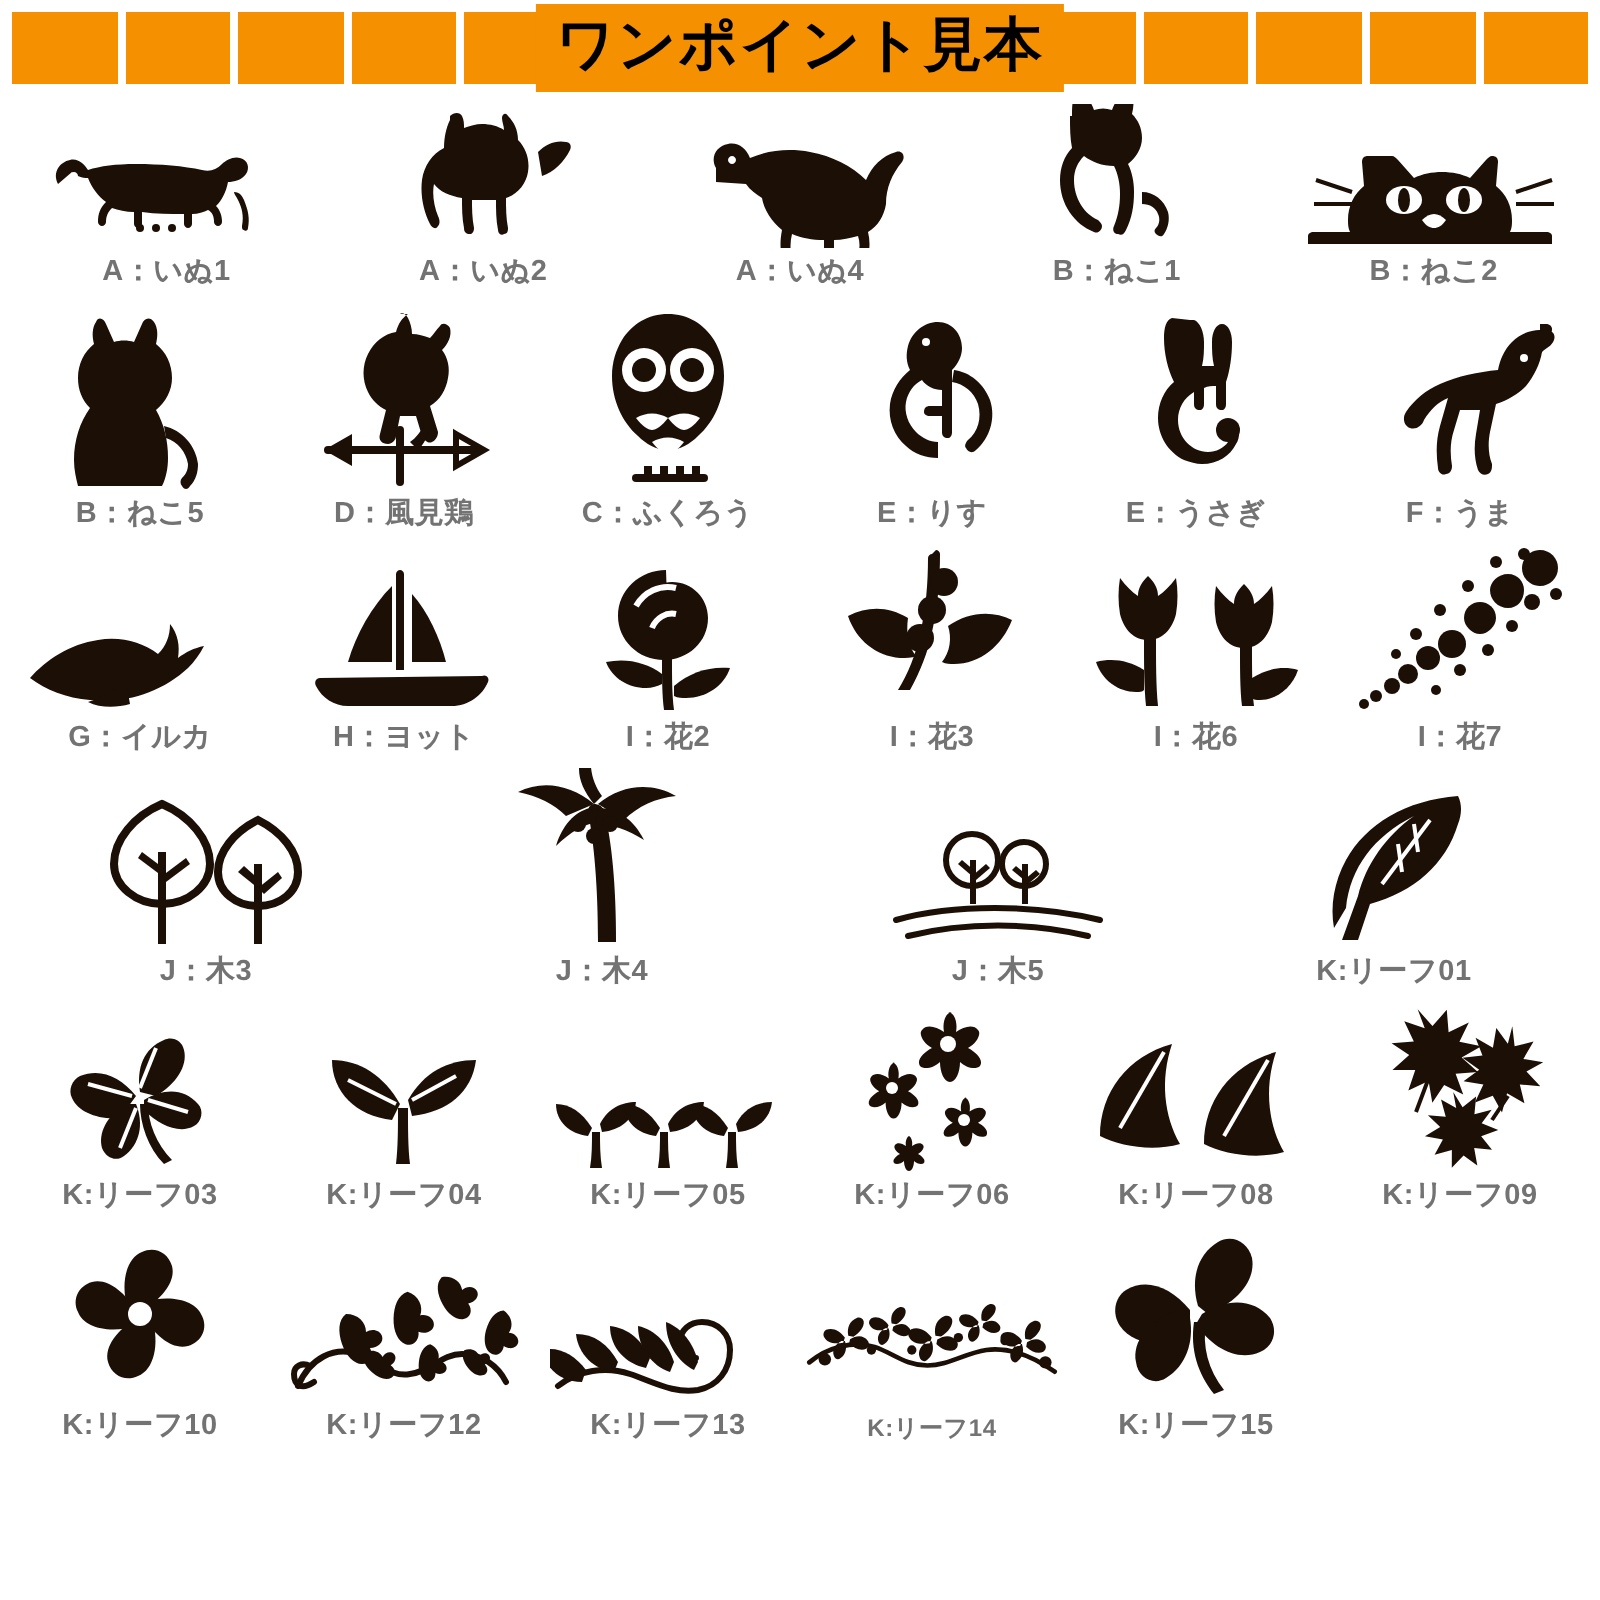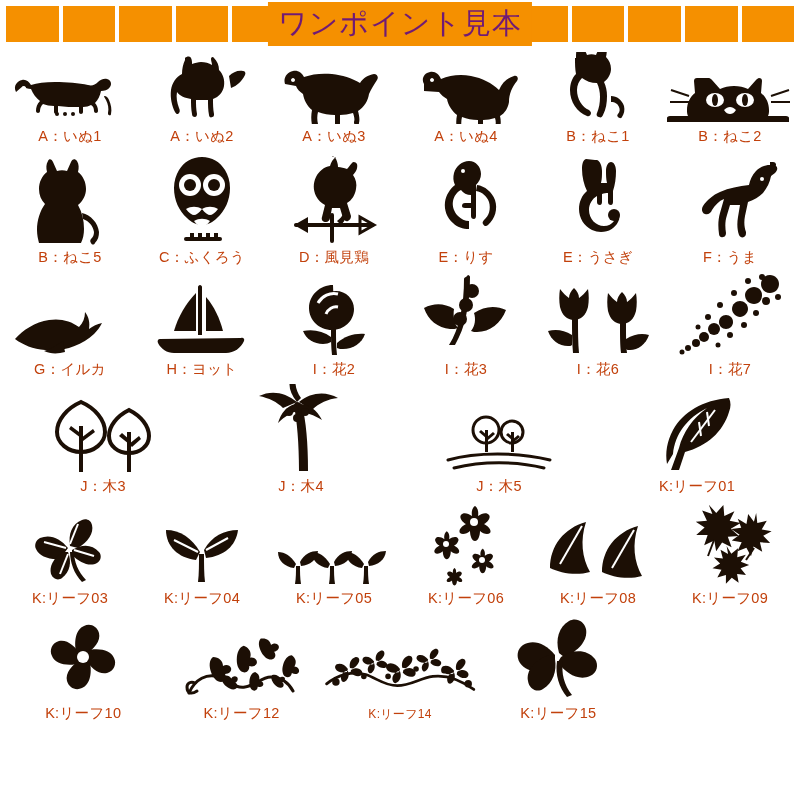--- a/index.html
+++ b/index.html
@@ -52,23 +52,23 @@
     left: 50%;
     transform: translateX(-50%);
     background: #f59000;
     padding: 4px 10px 6px 10px;
     height: 44px;
     display: flex;
     align-items: center;
     box-sizing: border-box;
   }
   .header-title {
-    color: #701a75;
+    color: #000000;
     font-size: 29px;
-    font-weight: normal;
+    font-weight: bold;
     letter-spacing: 1px;
     line-height: 1;
     white-space: nowrap;
   }
 
   
   .grid {
     padding: 4px 4px 0 4px;
     box-sizing: border-box;
   }
@@ -89,27 +89,28 @@
 
   .art {
     display: flex;
     align-items: flex-end;
     justify-content: center;
     width: 100%;
   }
   .art svg { display: block; }
 
   .label {
-    color: #c2410c;
+    color: #737373;
     font-size: 14.5px;
     line-height: 1;
     margin-top: 5px;
     margin-bottom: 7px;
     white-space: nowrap;
     letter-spacing: 0.3px;
+    font-weight: bold;
   }
   .label.small { font-size: 12px; }
 
   .sep {
     width: 100%;
     height: 0;
   }
 </style>
 </head>
 <body>
@@ -165,31 +166,20 @@
           <svg width="90" height="72" viewBox="0 0 90 72">
             <g fill="#1c0f05">
               <path d="M28 8c-2 4-3 9-3 14-6 3-10 9-11 16-1 8 1 16 4 22 1 2 3 3 4 1 1-1 1-3 0-5-2-5-3-11-2-16 3 4 8 6 14 7 0 5 0 10 1 15 0 2 1 3 3 3 1 0 2-1 2-3-1-5-1-10-1-14l12 0c0 5 0 10 1 15 0 2 2 3 3 2 2 0 2-2 2-3-1-5-1-10-1-15 6-2 10-7 11-13 1-6-1-12-5-16 0-5-2-9-5-12-1-2-3-1-3 1 0 2 1 4 1 6-3-2-7-3-11-3-3 0-6 1-9 2 0-2 0-4-1-6-1-2-4-2-6 0z"></path>
               <path d="M72 24c4-4 9-6 14-5 2 0 3 2 2 4-3 6-8 11-14 13l-2-12z"></path>
             </g>
           </svg>
         </div>
         <div class="label">A：いぬ2</div>
       </div>
 
-      <div class="cell">
-        <div class="art">
-          <svg width="110" height="66" viewBox="0 0 110 66">
-            <g fill="#1c0f05">
-              <path d="M6 26c-2-6 2-12 8-13 5-1 9 2 11 6 8-3 18-4 28-3 10 1 20 4 28 9 3-5 8-8 14-9 3 0 5 3 3 6-3 5-6 9-8 14-1 7-5 13-11 17 1 4 2 8 1 12 0 2-2 3-3 2-2 0-2-2-2-3 1-3 0-6-1-9-4 1-9 2-13 2l0 8c0 2-1 3-3 3-1 0-2-1-2-3l0-8c-6 0-12-1-17-3-1 4-1 8 0 12 0 2-1 3-3 3-1 0-2-1-3-2-1-5-1-10 0-15-5-4-8-10-9-16-3-2-6-5-7-8l-11-2z"></path>
-              <path d="M14 20c1 0 2 1 2 2s-1 2-2 2-2-1-2-2 1-2 2-2z" fill="#ffffff"></path>
-            </g>
-          </svg>
-        </div>
-        <div class="label">A：いぬ3</div>
-      </div>
 
       <div class="cell">
         <div class="art">
           <svg width="104" height="64" viewBox="0 0 104 64">
             <g fill="#1c0f05">
               <path d="M10 24c-3-5 0-11 6-12 5-1 9 2 11 7 9-4 20-5 30-3 11 2 21 7 28 14 3-7 8-12 15-14 3-1 5 2 3 5-5 6-8 13-8 21-1 6-4 11-9 14 1 4 1 8 0 12 0 2-2 3-3 2-2 0-2-2-2-3 1-3 1-6 0-9-4 1-8 2-12 2l0 8c0 2-1 3-3 3-1 0-2-1-2-3l0-8c-6 0-11-1-16-3-1 4-1 8 0 12 0 2-1 3-3 3-2-1-2-2-2-3-1-5-1-9 0-14-5-4-9-10-10-16-3-2-6-4-8-7l-15-1z"></path>
               <path d="M18 18c1 0 2 1 2 2s-1 2-2 2-2-1-2-2 1-2 2-2z" fill="#ffffff"></path>
             </g>
           </svg>
         </div>
@@ -245,20 +235,39 @@
               <path d="M22 10c-2 3-2 7-1 11-5 4-8 10-8 17 0 6 2 11 6 15-5 7-8 16-8 26 0 5 1 9 2 13l42 0c2-4 3-9 3-14 0-9-2-17-6-24 5-4 8-10 8-16 0-7-3-13-8-17 1-4 1-8-1-11-2-3-5-2-6 1l-4 9c-3-1-7-1-10 0l-4-9c-1-3-4-4-5-1z"></path>
               <path d="M56 62c9 2 16 10 17 19 0 4-1 8-4 11-1 2-3 2-4 0-1-1-1-3 0-4 2-2 3-4 3-7-1-6-5-11-11-13l-1-6z"></path>
             </g>
           </svg>
         </div>
         <div class="label">B：ねこ5</div>
       </div>
 
       <div class="cell">
         <div class="art">
+          <svg width="100" height="92" viewBox="0 0 100 92">
+            <g fill="#1c0f05">
+              <path d="M52 4c-3 2-5 5-6 9-6 1-11 5-14 11-3 6-3 13 0 19 2 4 5 7 9 9l-3 12c-1 3 1 5 4 5 2 0 4-2 4-4l2-10 8 0 3 10c1 2 3 4 5 3 2-1 3-3 3-5l-4-13c5-3 8-8 9-14 1-5 0-10-3-14 3-3 5-7 4-11-1-2-4-3-5-1-2 2-3 4-5 6-3-1-6-2-9-2 0-3-1-6-2-8-1-2-3-3-4-2z"></path>
+              <path d="M60 60c2 0 3 2 2 4-1 3-3 6-5 8l-4-4c3-2 5-5 7-8z"></path>
+            </g>
+            <g fill="#1c0f05">
+              <rect x="10" y="70" width="80" height="4" rx="2"></rect>
+              <path d="M10 72l14-8 0 16z"></path>
+              <path d="M90 72l-14-8 0 16z" fill="none"></path>
+              <path d="M76 64l14 8-14 8z" fill="none" stroke="#1c0f05" stroke-width="3"></path>
+              <rect x="46" y="60" width="4" height="30" rx="2"></rect>
+            </g>
+          </svg>
+        </div>
+        <div class="label">D：風見鶏</div>
+      </div>
+
+      <div class="cell">
+        <div class="art">
           <svg width="80" height="92" viewBox="0 0 80 92">
             <g fill="#1c0f05">
               <path d="M40 4c-10 0-18 5-23 13-3 5-5 11-5 18 0 12 5 23 13 30 4 4 9 7 15 7s11-3 15-7c8-7 13-18 13-30 0-7-2-13-5-18-5-8-13-13-23-13z"></path>
             </g>
             <g fill="#ffffff">
               <circle cx="28" cy="32" r="11"></circle>
               <circle cx="52" cy="32" r="11"></circle>
             </g>
             <g fill="#1c0f05">
               <circle cx="28" cy="32" r="6"></circle>
@@ -273,39 +282,20 @@
             <g fill="#1c0f05">
               <path d="M28 86l0-6 4 0 0 6z"></path>
                 <path d="M36 86l0-6 4 0 0 6z"></path>
               <path d="M44 86l0-6 4 0 0 6z"></path>
                 <path d="M52 86l0-6 4 0 0 6z"></path>
               <rect x="22" y="84" width="38" height="4" rx="2"></rect>
             </g>
           </svg>
         </div>
         <div class="label">C：ふくろう</div>
-      </div>
-
-      <div class="cell">
-        <div class="art">
-          <svg width="100" height="92" viewBox="0 0 100 92">
-            <g fill="#1c0f05">
-              <path d="M52 4c-3 2-5 5-6 9-6 1-11 5-14 11-3 6-3 13 0 19 2 4 5 7 9 9l-3 12c-1 3 1 5 4 5 2 0 4-2 4-4l2-10 8 0 3 10c1 2 3 4 5 3 2-1 3-3 3-5l-4-13c5-3 8-8 9-14 1-5 0-10-3-14 3-3 5-7 4-11-1-2-4-3-5-1-2 2-3 4-5 6-3-1-6-2-9-2 0-3-1-6-2-8-1-2-3-3-4-2z"></path>
-              <path d="M60 60c2 0 3 2 2 4-1 3-3 6-5 8l-4-4c3-2 5-5 7-8z"></path>
-            </g>
-            <g fill="#1c0f05">
-              <rect x="10" y="70" width="80" height="4" rx="2"></rect>
-              <path d="M10 72l14-8 0 16z"></path>
-              <path d="M90 72l-14-8 0 16z" fill="none"></path>
-              <path d="M76 64l14 8-14 8z" fill="none" stroke="#1c0f05" stroke-width="3"></path>
-              <rect x="46" y="60" width="4" height="30" rx="2"></rect>
-            </g>
-          </svg>
-        </div>
-        <div class="label">D：風見鶏</div>
       </div>
 
       <div class="cell">
         <div class="art">
           <svg width="66" height="90" viewBox="0 0 66 90">
             <g fill="#1c0f05">
               <path d="M36 6c-7 0-13 5-15 12-1 4-1 8 1 12-5 4-9 10-10 17-1 8 2 16 8 21 4 4 10 6 16 6l0-8c-4 0-8-2-11-5-4-4-6-10-5-15 1-5 4-9 8-11 2 3 6 5 10 5l0 8-6 0c-2 0-3 1-3 3 0 1 1 2 3 2l6 0 0 8c0 2 1 3 3 3 1 0 2-1 2-3l0-31c3-3 5-7 5-11 0-7-5-13-12-13z"></path>
               <path d="M44 30c8 1 15 7 18 15 3 9 0 19-7 25-2 2-4 1-5-1-1-1 0-3 1-4 5-4 7-11 5-18-2-6-7-10-13-11l1-6z"></path>
               <circle cx="30" cy="16" r="2" fill="#ffffff"></circle>
             </g>
@@ -705,20 +695,37 @@
                 </g>
               <g transform="translate(92,64) rotate(-20) scale(0.6)">
                   <path d="M0 -14c6 0 10 4 10 9 3-2 7-1 8 2 1 3-2 6-6 6 2 4 0 8-4 8-4 0-8-4-10-10-2-6-2-12 2-15z"></path>
                 </g>
             </g>
           </svg>
         </div>
         <div class="label">K:リーフ12</div>
       </div>
 
+      <div class="cell">
+        <div class="art">
+          <svg width="118" height="78" viewBox="0 0 118 78">
+            <g fill="none" stroke="#1c0f05" stroke-width="3" stroke-linecap="round">
+              <path d="M4 70c10-8 24-10 36-6 12 4 22 10 34 8 10-2 16-10 16-20 0-8-6-14-14-14-6 0-11 4-11 10 0 5 4 8 8 8"></path>
+            </g>
+            <g fill="#1c0f05">
+              <path d="M18 62c-6-8-14-12-22-10 2 10 10 16 20 16l2-6z"></path>
+              <path d="M34 58c-5-9-12-14-21-14 1 10 9 18 19 19l2-5z"></path>
+              <path d="M50 56c-4-9-11-15-20-16 0 11 8 19 18 21l2-5z"></path>
+              <path d="M62 58c-3-9-9-16-18-18 0 11 7 20 16 23l2-5z"></path>
+              <path d="M74 58c-2-9-8-17-16-20 0 11 6 20 14 24l2-4z"></path>
+            </g>
+          </svg>
+        </div>
+        <div class="label">K:リーフ13</div>
+      </div>
 
       <div class="cell">
         <div class="art">
           <svg width="170" height="70" viewBox="0 0 170 70">
             <g fill="none" stroke="#1c0f05" stroke-width="3" stroke-linecap="round">
               <path d="M6 52c12-10 28-14 42-10 12 4 20 12 34 12 14 0 24-8 38-10 16-2 30 4 44 14"></path>
             </g>
             <g fill="#1c0f05">
               <g transform="translate(30,36) scale(0.55)">
                   <path d="M-2 0c-6-8-14-12-22-9-3 2-4 6-2 9 3 6 11 8 22 6l2-6zM2-2c-2-10 2-18 10-21 3-1 7 0 8 4 1 6-4 13-12 18l-6-1zM4 2c8-5 16-5 21 2 2 3 1 7-2 9-6 3-14 0-20-6l1-5zM-2 4c3 8 1 16-5 20-3 3-7 1-8-3-2-6 1-13 9-17l4 0z"></path>

